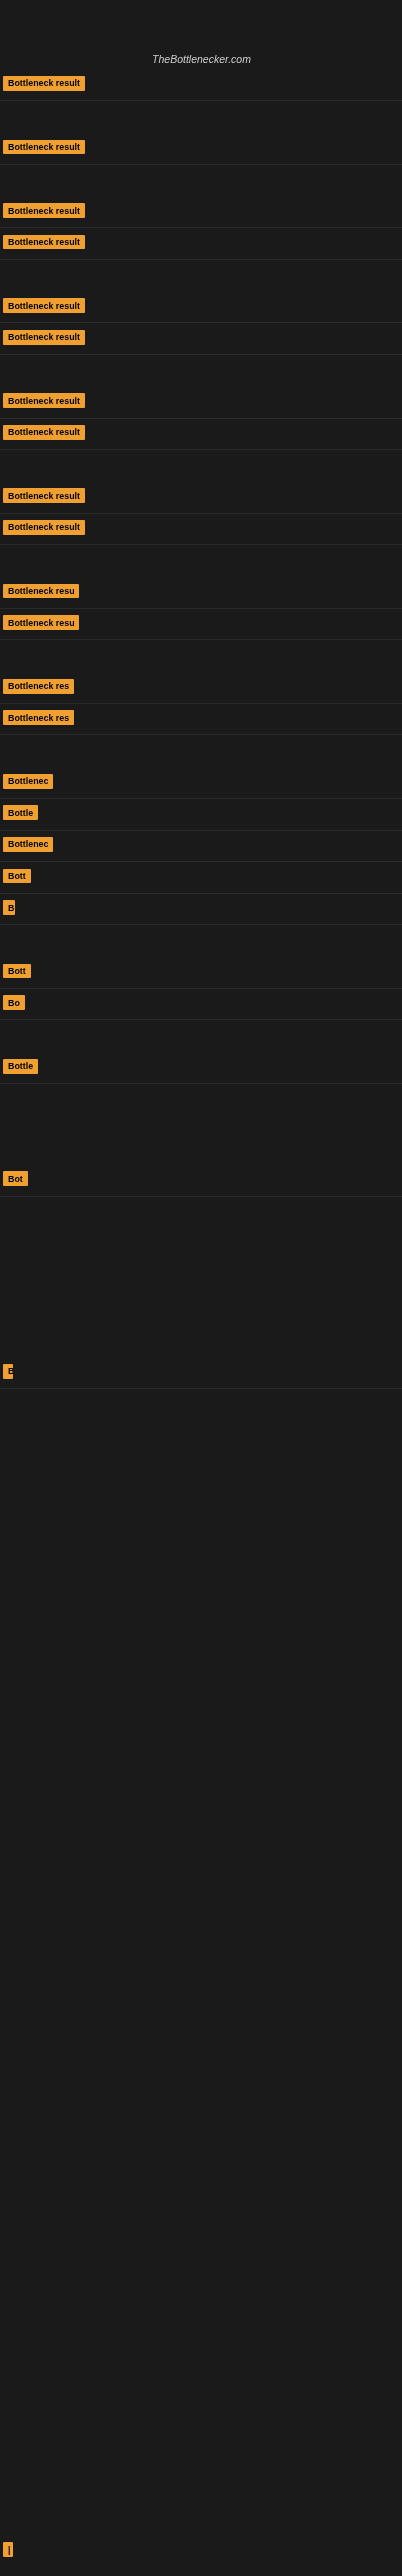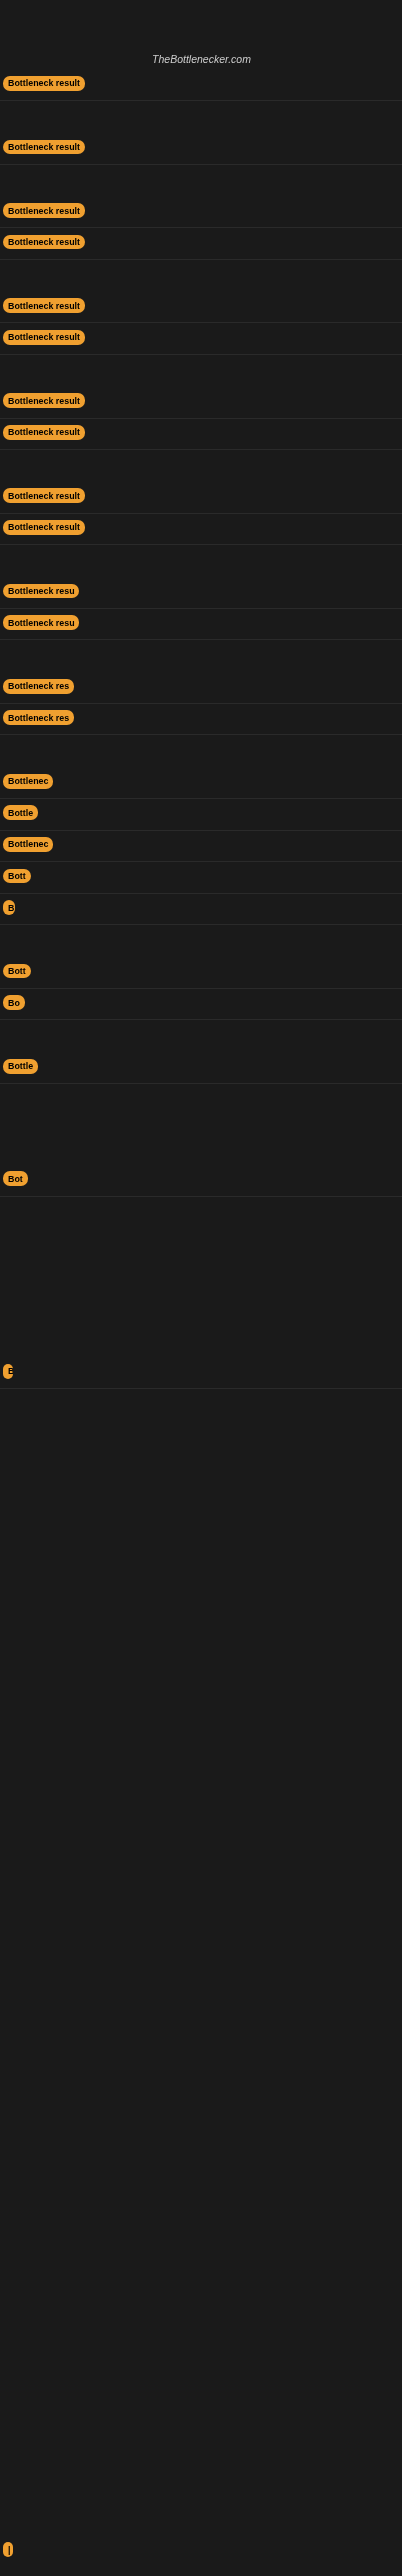--- a/index.html
+++ b/index.html
@@ -22,21 +22,21 @@
       font-style: italic;
       margin-top: 48px;
     }
     .bottleneck-badge {
       display: inline-block;
       background-color: #f0a030;
       color: #000;
       font-size: 8.9px;
       font-weight: bold;
       padding: 2.4px 4.8px;
-      border-radius: 7px;
+      border-radius: 1px;
       white-space: nowrap;
       overflow: hidden;
     }
     .row {
       padding: 6.4px 3.2px;
       border-bottom: 0.8px solid #2a2a2a;
     }
     
     .row-full .bottleneck-badge { max-width: 129px; }
     .row-clip-1 .bottleneck-badge { max-width: 113px; overflow: hidden; }

